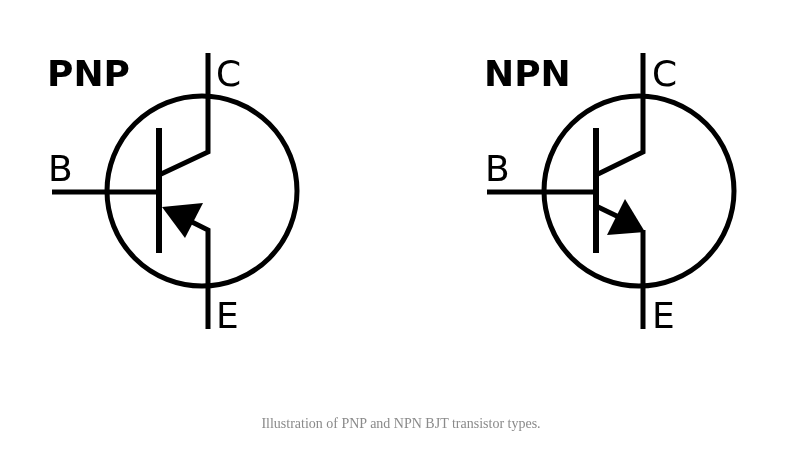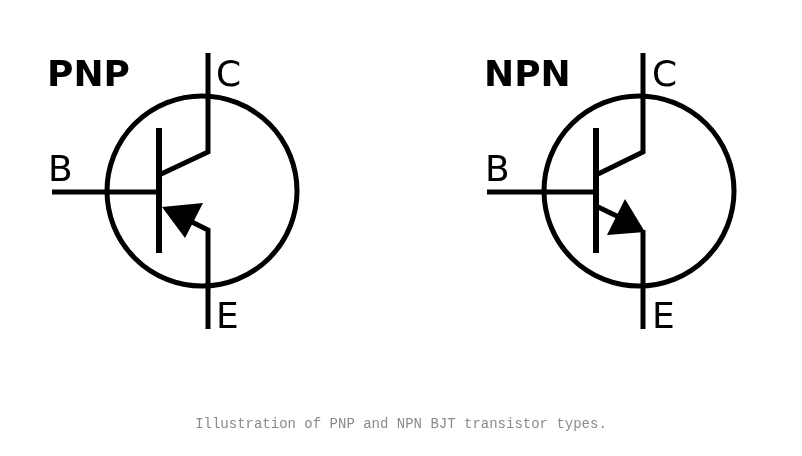--- a/index.html
+++ b/index.html
@@ -1,21 +1,21 @@
 <!DOCTYPE html>
 <html><head>
 <meta charset="utf-8">
 <style>
   html, body { margin:0; padding:0; background:#ffffff; }
   body { width:802px; height:456px; position:relative; overflow:hidden; }
   #fig { position:absolute; left:0; top:0; }
   .lbl { font-family:"DejaVu Sans", sans-serif; fill:#000; }
   .caption {
     position:absolute; left:0; width:802px; top:416px; text-align:center;
-    font-family:Liberation Mono, monospace; font-size:14px; color:#8a8a8a;
+    font-family:Liberation Serif, serif; font-size:14px; color:#8a8a8a;
   }
 </style>
 </head>
 <body>
 
 <svg id="fig" width="802" height="410" viewBox="0 0 802 410">
 
   <g stroke="#000" stroke-width="5" fill="none" stroke-linecap="butt">
     <circle cx="202" cy="191" r="95"></circle>
     <line x1="52" y1="192" x2="159" y2="192"></line>

